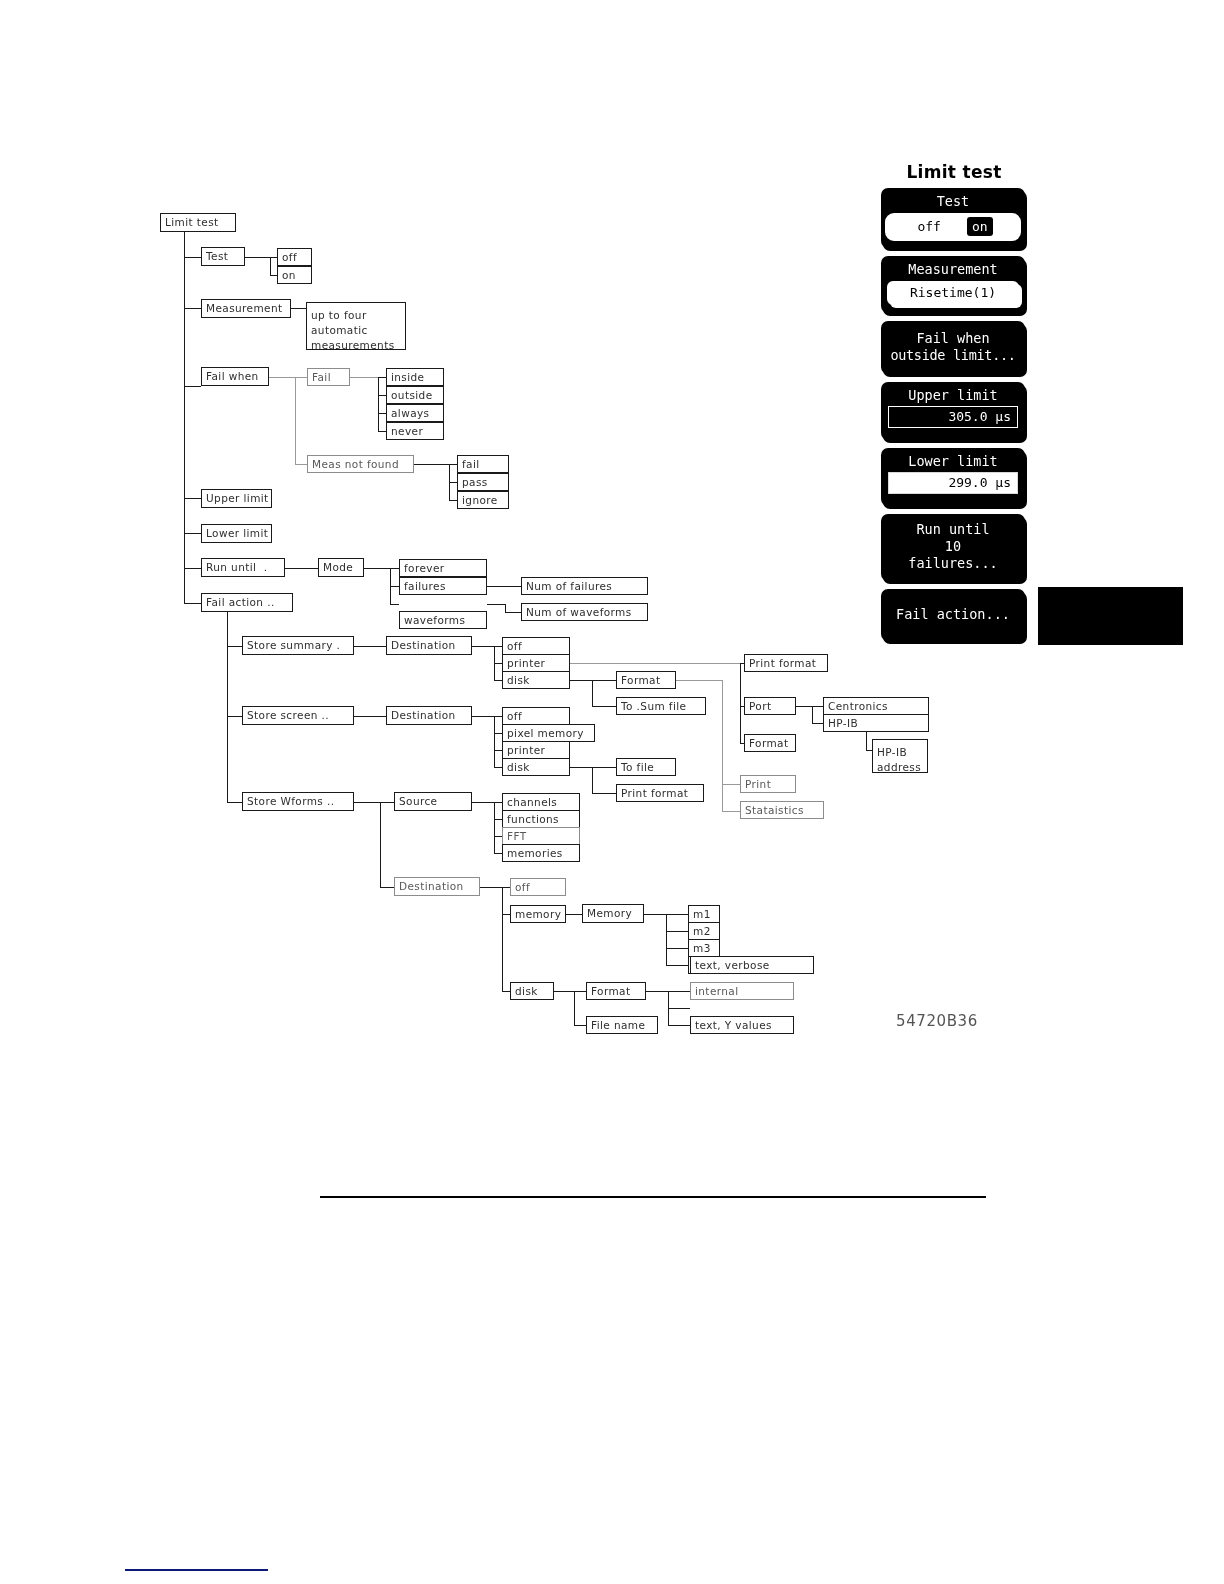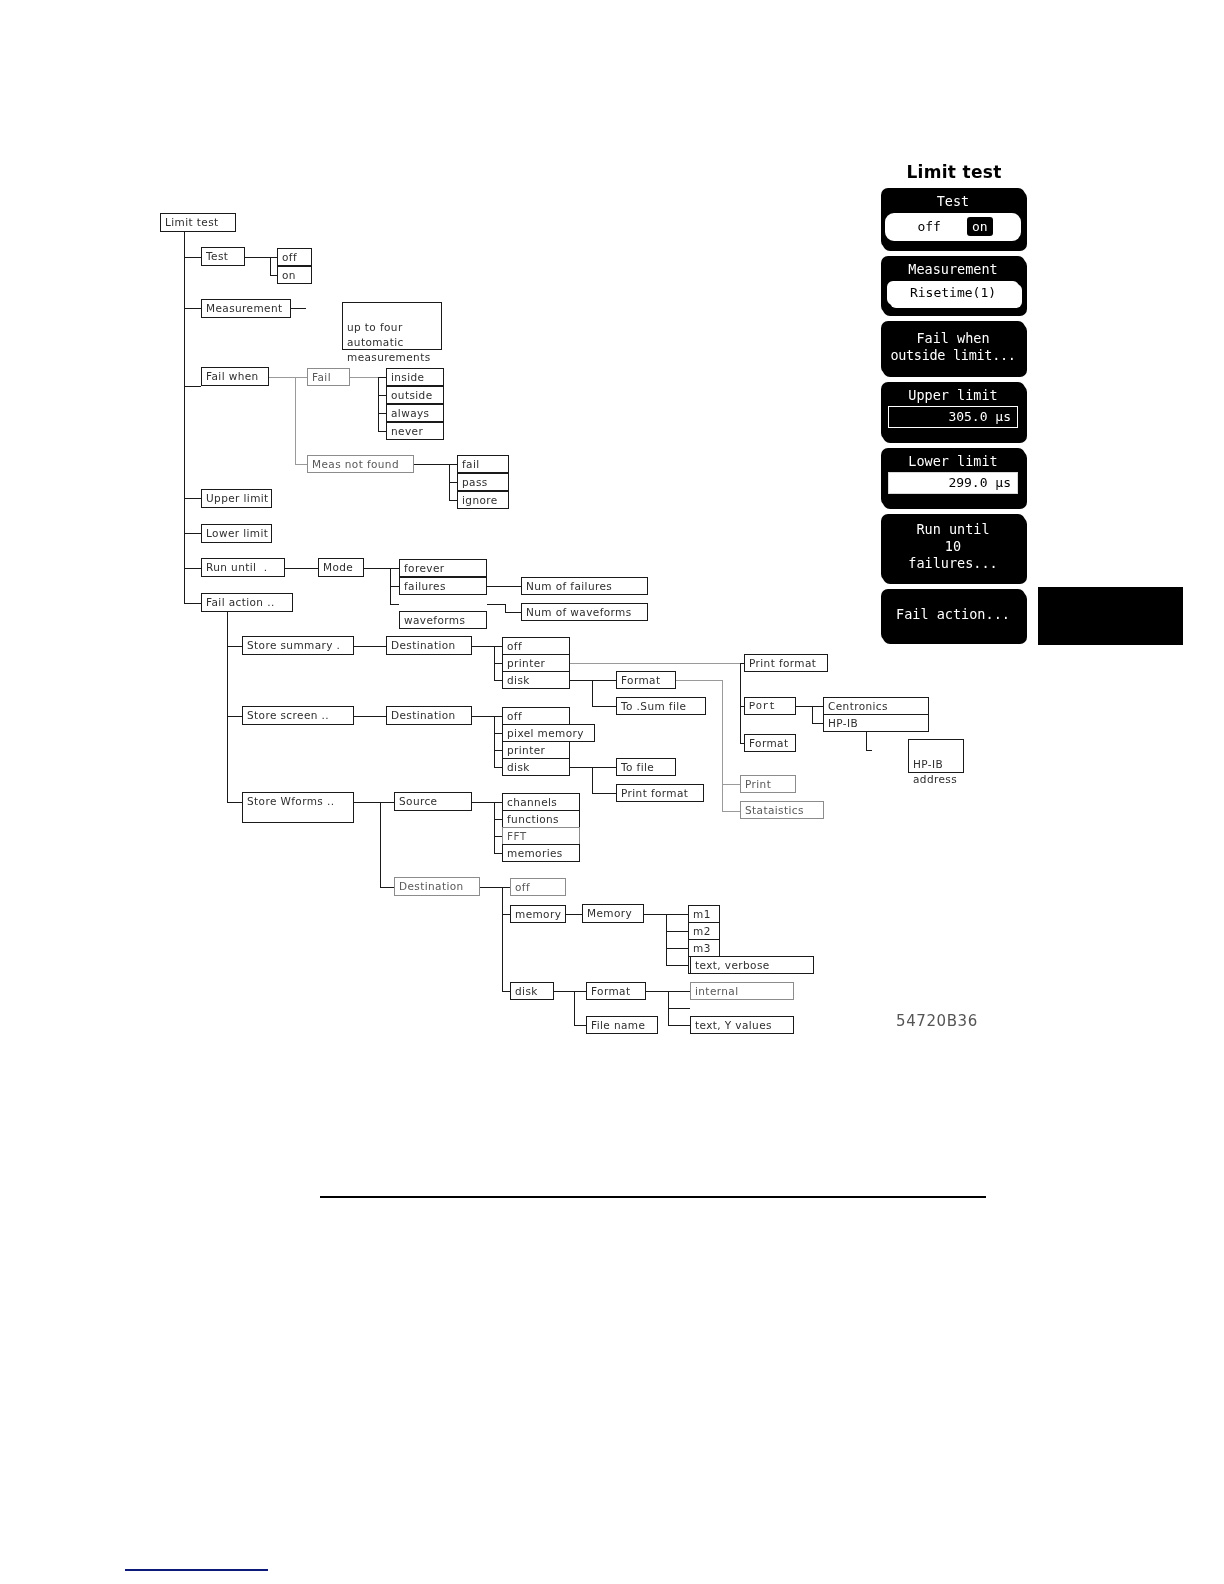--- a/index.html
+++ b/index.html
@@ -41,22 +41,21 @@
     font-size: 10.5px;
     line-height: 13px;
     color: #2e2e2e;
     letter-spacing: 0.4px;
     padding: 2px 4px 1px 4px;
     white-space: pre;
     z-index: 3;
   }
   .tbox.multi {
     line-height: 15px;
-    padding-top: 17px;
-    margin-left: 36px;
+    padding-top: 5px;
   }
   .tbox.faint { border-color: #8c8c8c; color: #585858; }
 
   .ln {
     position: absolute;
     background: #1a1a1a;
     z-index: 1;
   }
   .ln.h { height: 1px; }
   .ln.v { width: 1px; }
@@ -295,21 +294,21 @@
     <div class="ln h faint" style="left:676px;top:680px;width:46px;"></div>
     <div class="ln v faint" style="left:722px;top:680px;height:131px;"></div>
     <div class="ln h faint" style="left:722px;top:784px;width:18px;"></div>
     <div class="ln h faint" style="left:722px;top:811px;width:18px;"></div>
 
     <div class="ln v" style="left:740px;top:663px;width:1px;height:80px;"></div>
     <div class="ln h" style="left:740px;top:663px;width:4px;"></div>
     <div class="ln h" style="left:740px;top:706px;width:4px;"></div>
     <div class="ln h" style="left:740px;top:743px;width:4px;"></div>
     <div class="tbox" style="left:744px;top:654px;width:84px;height:18px;"><span>Print format</span></div>
-    <div class="tbox" style="left:744px;top:697px;width:52px;height:18px;font-family:Liberation Mono, monospace;"><span>Port</span></div>
+    <div class="tbox" style="left:744px;top:697px;width:52px;height:18px;"><span>Port</span></div>
     <div class="tbox" style="left:744px;top:734px;width:52px;height:18px;"><span>Format</span></div>
     <div class="tbox faint" style="left:740px;top:775px;width:56px;height:18px;"><span>Print</span></div>
     <div class="tbox faint" style="left:740px;top:801px;width:84px;height:18px;"><span>Stataistics</span></div>
 
     <div class="ln h" style="left:796px;top:706px;width:16px;"></div>
     <div class="ln v" style="left:812px;top:706px;height:17px;"></div>
     <div class="ln h" style="left:812px;top:706px;width:11px;"></div>
     <div class="ln h" style="left:812px;top:723px;width:11px;"></div>
     <div class="tbox" style="left:823px;top:697px;width:106px;height:18px;"><span>Centronics</span></div>
     <div class="tbox" style="left:823px;top:714px;width:106px;height:18px;"><span>HP-IB</span></div>
@@ -331,21 +330,21 @@
     <div class="tbox" style="left:502px;top:724px;width:93px;height:18px;"><span>pixel memory</span></div>
     <div class="tbox" style="left:502px;top:741px;width:68px;height:18px;"><span>printer</span></div>
     <div class="tbox" style="left:502px;top:758px;width:68px;height:18px;"><span>disk</span></div>
     <div class="ln h" style="left:570px;top:767px;width:22px;"></div>
     <div class="ln v" style="left:592px;top:767px;height:26px;"></div>
     <div class="ln h" style="left:592px;top:767px;width:24px;"></div>
     <div class="ln h" style="left:592px;top:793px;width:24px;"></div>
     <div class="tbox" style="left:616px;top:758px;width:60px;height:18px;"><span>To file</span></div>
     <div class="tbox" style="left:616px;top:784px;width:88px;height:18px;"><span>Print format</span></div>
 
-    <div class="tbox" style="left:242px;top:792px;width:112px;height:31px;"><span>Store Wforms ..</span></div>
+    <div class="tbox" style="left:242px;top:792px;width:112px;height:19px;"><span>Store Wforms ..</span></div>
     <div class="ln h" style="left:354px;top:802px;width:32px;"></div>
     <div class="ln v" style="left:380px;top:802px;height:85px;"></div>
     <div class="ln h" style="left:380px;top:802px;width:14px;"></div>
     <div class="ln h" style="left:380px;top:887px;width:14px;"></div>
     <div class="tbox" style="left:394px;top:792px;width:78px;height:19px;"><span>Source</span></div>
     <div class="ln h" style="left:472px;top:802px;width:22px;"></div>
     <div class="ln v" style="left:494px;top:802px;height:51px;"></div>
     <div class="ln h" style="left:494px;top:802px;width:8px;"></div>
     <div class="ln h" style="left:494px;top:819px;width:8px;"></div>
     <div class="ln h" style="left:494px;top:836px;width:8px;"></div>

